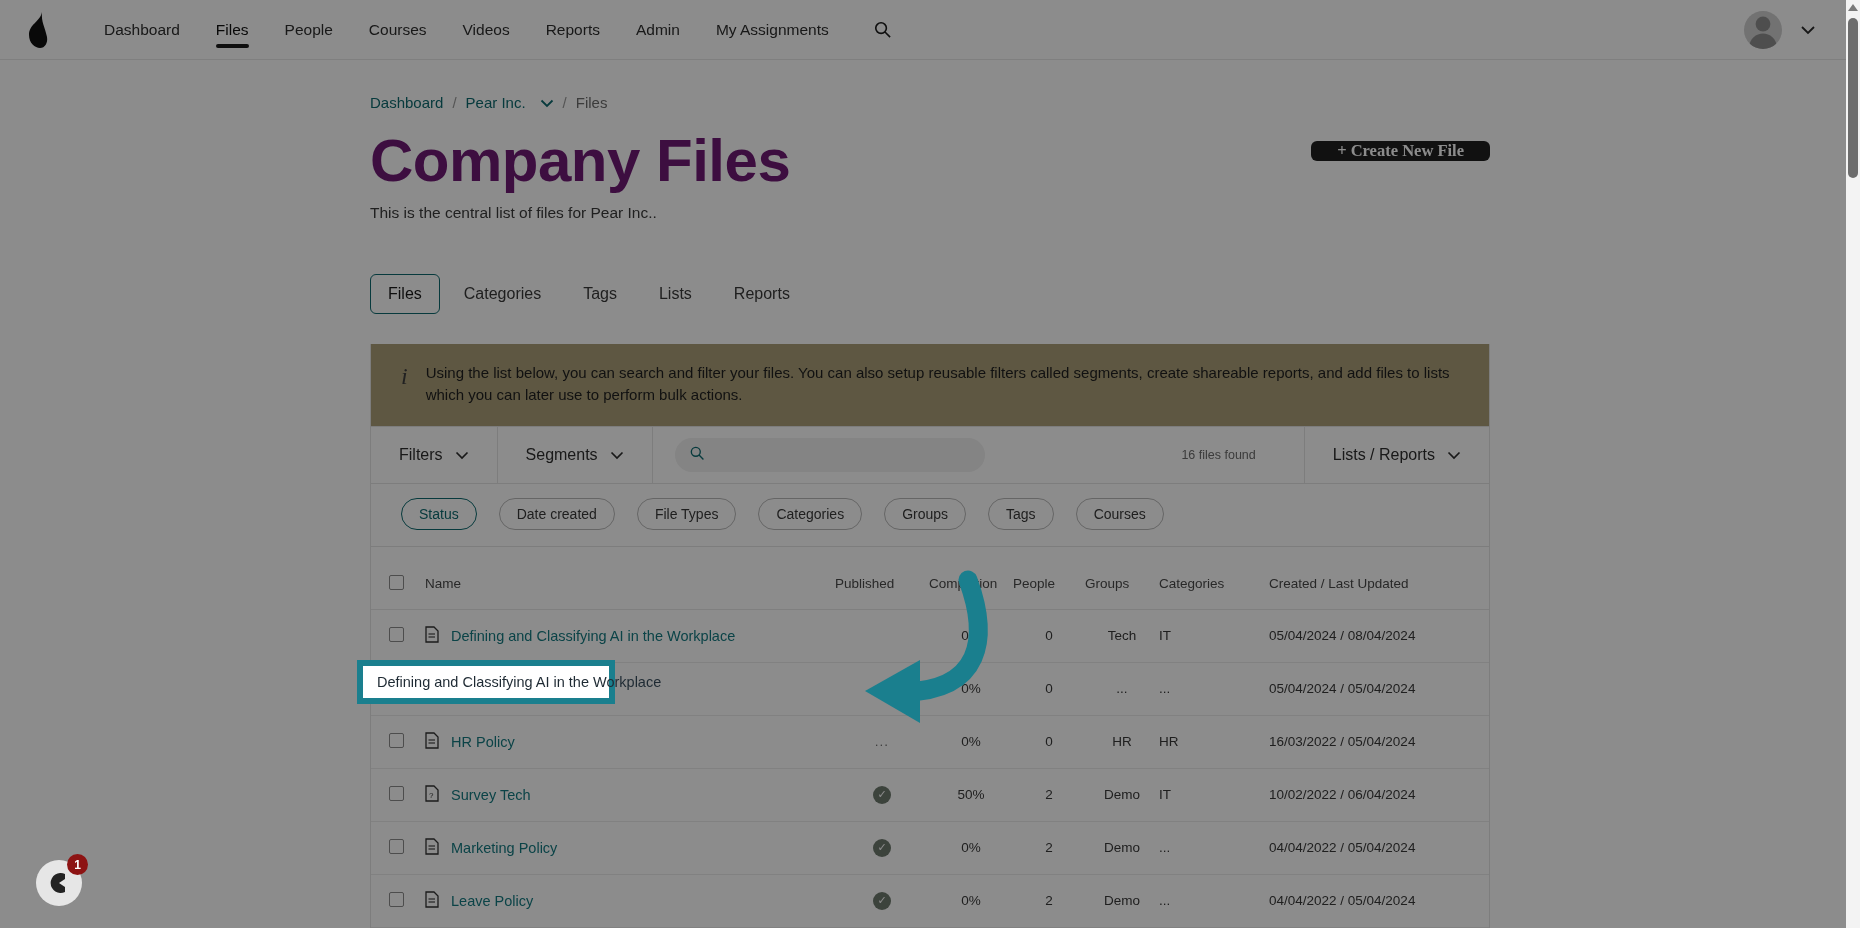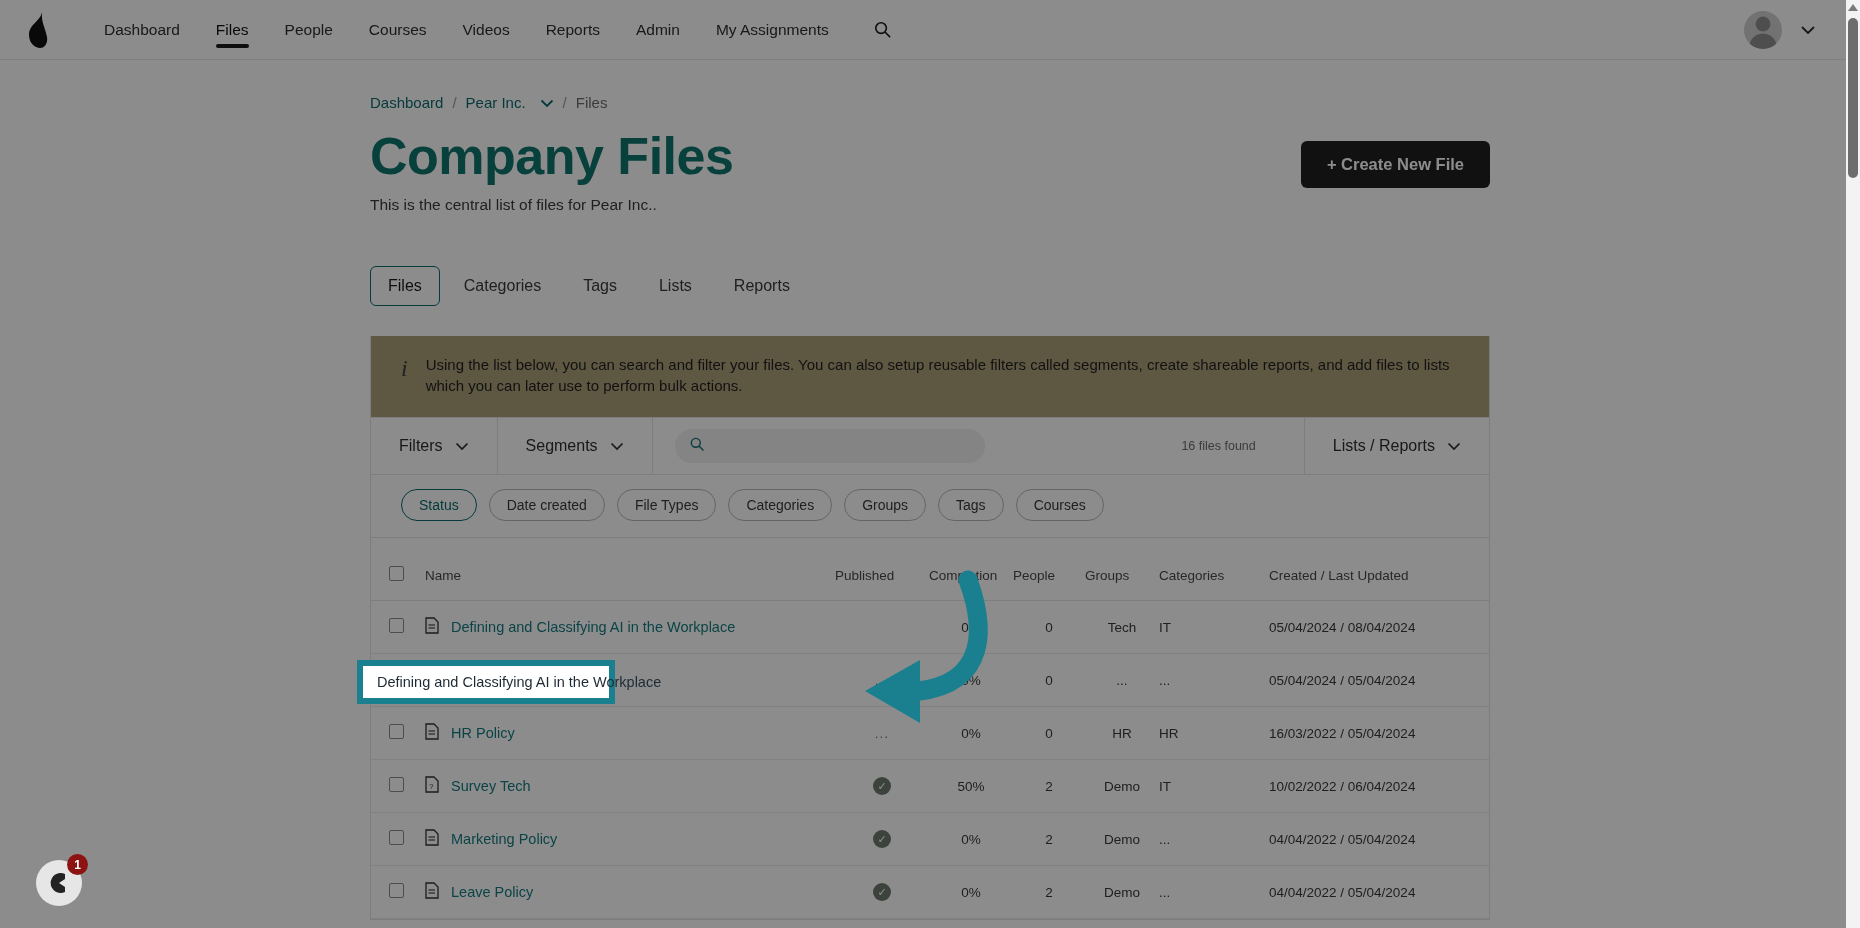--- a/index.html
+++ b/index.html
@@ -46,26 +46,26 @@
   .page { width: 100%; padding-top: 34px; }
   .container { width: 1120px; margin: 0 auto; }
 
   .breadcrumb { display: flex; align-items: center; gap: 9px; font-size: 15px; color: #7d7d7d; }
   .crumb-link { color: #0e6b70; text-decoration: none; }
   .crumb-sep { color: #9a9a9a; }
   .crumb-current { color: #6e6e6e; }
   .crumb-caret { display:inline-block; margin-left: 5px; }
 
   .title-row { display: flex; align-items: flex-start; justify-content: space-between; margin-top: 18px; }
-  .page-title { font-size: 52px; line-height: 1.05; font-weight: 700; color: #0f766e; letter-spacing: -0.5px; }
+  .page-title { font-size: 60px; line-height: 1.05; font-weight: 700; color: #701a75; letter-spacing: -0.5px; }
   .page-sub { margin-top: 12px; font-size: 15.5px; color: #3b3b3b; }
   .btn-create {
     background: #1f1f1f; color: #ffffff; border: none; border-radius: 6px;
-    font-size: 16.5px; font-weight: 700; padding: 14px 26px; cursor: pointer;
-    margin-top: 12px; white-space: nowrap;
+    font-size: 16.5px; font-weight: 700; padding: 0 26px; cursor: pointer;
+    margin-top: 12px; white-space: nowrap; font-family: Liberation Serif, serif;
   }
 
   .tabs { display: flex; align-items: center; gap: 6px; margin-top: 52px; }
   .tab {
     font-size: 16px; color: #3a3a3a; padding: 10px 17px; border-radius: 6px;
     border: 1px solid transparent; cursor: pointer; background: transparent; white-space: nowrap;
   }
   .tab.active { border-color: #0e6b70; color: #1b1b1b; }
 
   .panel { margin-top: 30px; border: 1px solid #e3e3e3; border-top: none; }
@@ -87,21 +87,21 @@
     display: flex; align-items: center; gap: 10px; width: 310px; height: 34px;
     background: #f0f0f0; border-radius: 17px; padding: 0 14px;
   }
   .search-box input {
     border: none; outline: none; background: transparent; font-size: 14px;
     width: 100%; color: #333; font-family: "Liberation Sans", sans-serif;
   }
   .files-found { margin-left: auto; font-size: 12.5px; color: #6d6d6d; padding-right: 26px; }
   .tool-right { border-right: none; border-left: 1px solid #e3e3e3; }
 
-  .chips { display: flex; align-items: center; gap: 12px; padding: 14px 30px 16px 30px; border-top: 1px solid #e3e3e3; background: #fff; }
+  .chips { display: flex; align-items: center; gap: 22px; padding: 14px 30px 16px 30px; border-top: 1px solid #e3e3e3; background: #fff; }
   .chip {
     border: 1px solid #b9b9b9; border-radius: 18px; padding: 7px 17px;
     font-size: 14px; color: #3a3a3a; background: #fff; cursor: pointer; white-space: nowrap;
   }
   .chip.active { border-color: #0e6b70; color: #0e6b70; }
 
   
   table.files { width: 100%; border-collapse: collapse; background: #fff; }
   table.files thead th {
     font-size: 13.5px; font-weight: 400; color: #4a4a4a; text-align: left;

